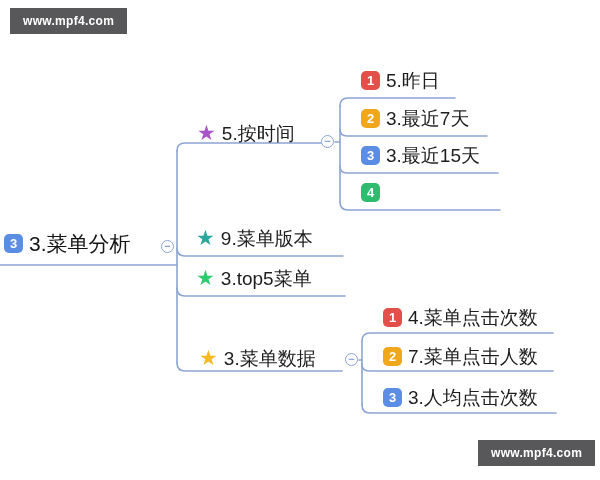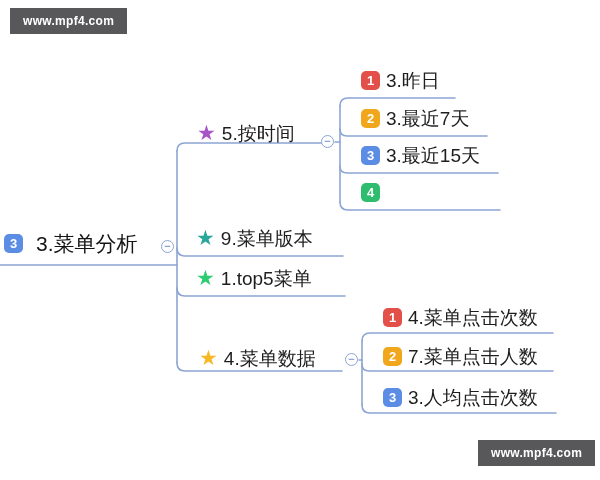--- a/index.html
+++ b/index.html
@@ -12,21 +12,21 @@
   svg.connectors{position:absolute;left:0;top:0;width:600px;height:480px;}
 
   .watermark{
     position:absolute;background:#58585a;color:#ffffff;
     font-size:12px;font-weight:600;letter-spacing:.3px;
     padding:6px 13px;white-space:nowrap;
   }
 
   .node{position:absolute;display:flex;align-items:center;gap:6px;height:28px;white-space:nowrap;}
   .node-label{color:#1e1e1e;font-size:19px;line-height:1;}
-  .root-label{color:#141414;font-size:21px;margin-left:7px;}
+  .root-label{color:#141414;font-size:21px;}
 
   .badge{
     width:19px;height:19px;border-radius:5px;flex:0 0 auto;
     display:flex;align-items:center;justify-content:center;
     color:#fff;font-size:13px;font-weight:700;line-height:1;
   }
   .star{font-size:21px;line-height:1;flex:0 0 auto;margin-top:-2px;}
 
   .collapse{
     position:absolute;width:13px;height:13px;box-sizing:border-box;
@@ -76,47 +76,47 @@
 <div class="collapse" style="left:161px;top:240px;">−</div>
 
 <div class="node" style="left:197px;top:119px;">
   <span class="star" style="color: rgb(168, 84, 200);">★</span>
   <span class="node-label">5.按时间</span>
 </div>
 <div class="collapse" style="left:321px;top:135px;">−</div>
 
 <div class="node" style="left:361px;top:66px;">
   <span class="badge" style="background-color: rgb(226, 80, 73);">1</span>
-  <span class="node-label">3.昨日</span>
+  <span class="node-label">5.昨日</span>
 </div>
 <div class="node" style="left:361px;top:104px;">
   <span class="badge" style="background-color: rgb(240, 167, 28);">2</span>
   <span class="node-label">3.最近7天</span>
 </div>
 <div class="node" style="left:361px;top:141px;">
   <span class="badge" style="background-color: rgb(91, 141, 228);">3</span>
   <span class="node-label">3.最近15天</span>
 </div>
 <div class="node" style="left:361px;top:178px;">
   <span class="badge" style="background-color: rgb(46, 189, 110);">4</span>
 </div>
 
 <div class="node" style="left:196px;top:224px;">
   <span class="star" style="color: rgb(42, 167, 155);">★</span>
   <span class="node-label">9.菜单版本</span>
 </div>
 
 <div class="node" style="left:196px;top:264px;">
   <span class="star" style="color: rgb(46, 204, 113);">★</span>
-  <span class="node-label">1.top5菜单</span>
+  <span class="node-label">3.top5菜单</span>
 </div>
 
 <div class="node" style="left:199px;top:344px;">
   <span class="star" style="color: rgb(246, 184, 37);">★</span>
-  <span class="node-label">4.菜单数据</span>
+  <span class="node-label">3.菜单数据</span>
 </div>
 <div class="collapse" style="left:345px;top:353px;">−</div>
 
 <div class="node" style="left:383px;top:303px;">
   <span class="badge" style="background-color: rgb(226, 80, 73);">1</span>
   <span class="node-label">4.菜单点击次数</span>
 </div>
 <div class="node" style="left:383px;top:342px;">
   <span class="badge" style="background-color: rgb(240, 167, 28);">2</span>
   <span class="node-label">7.菜单点击人数</span>

